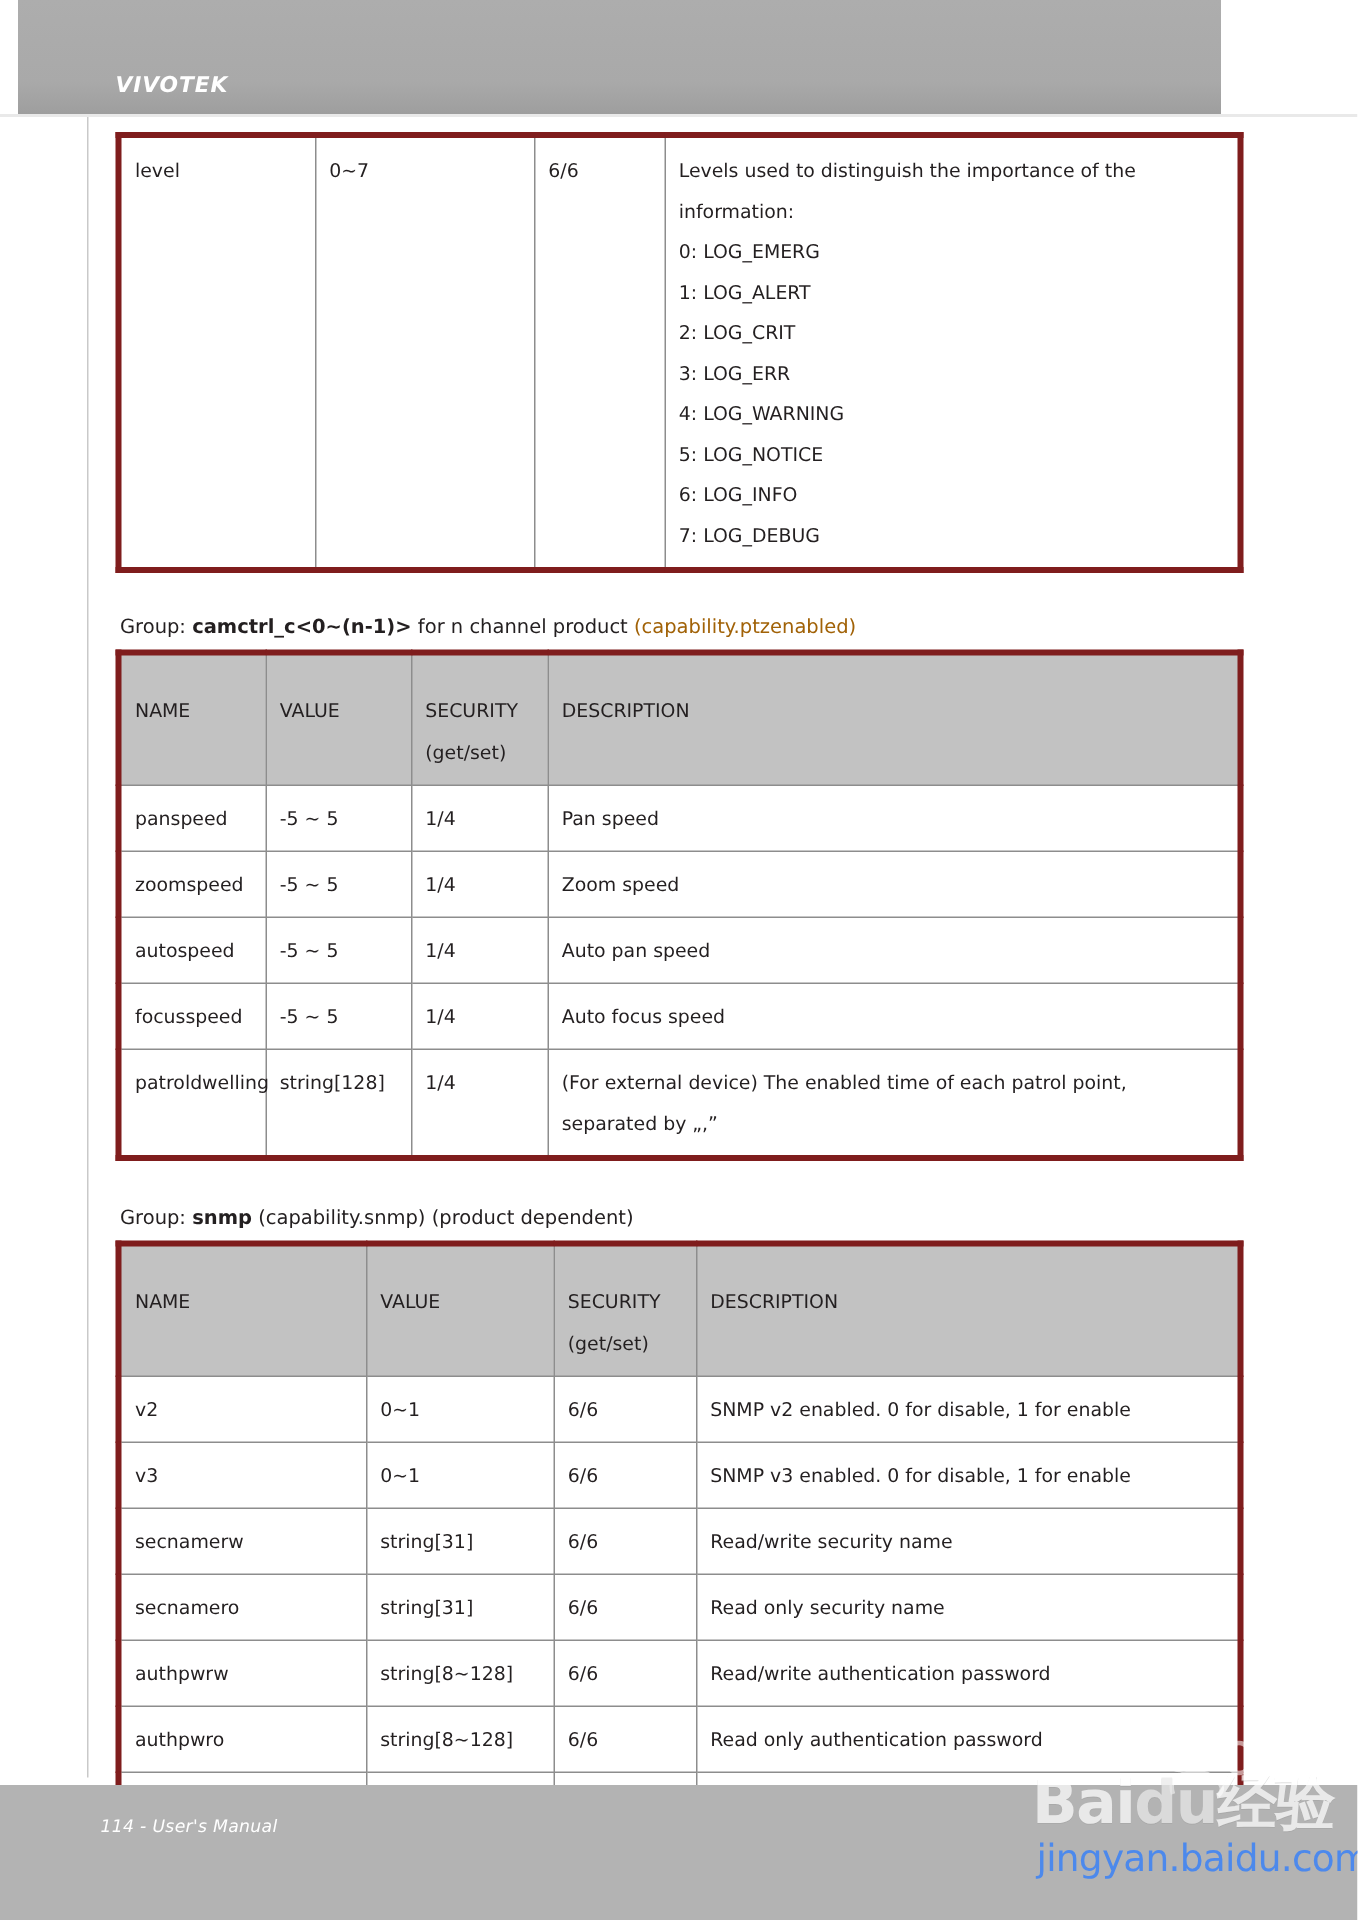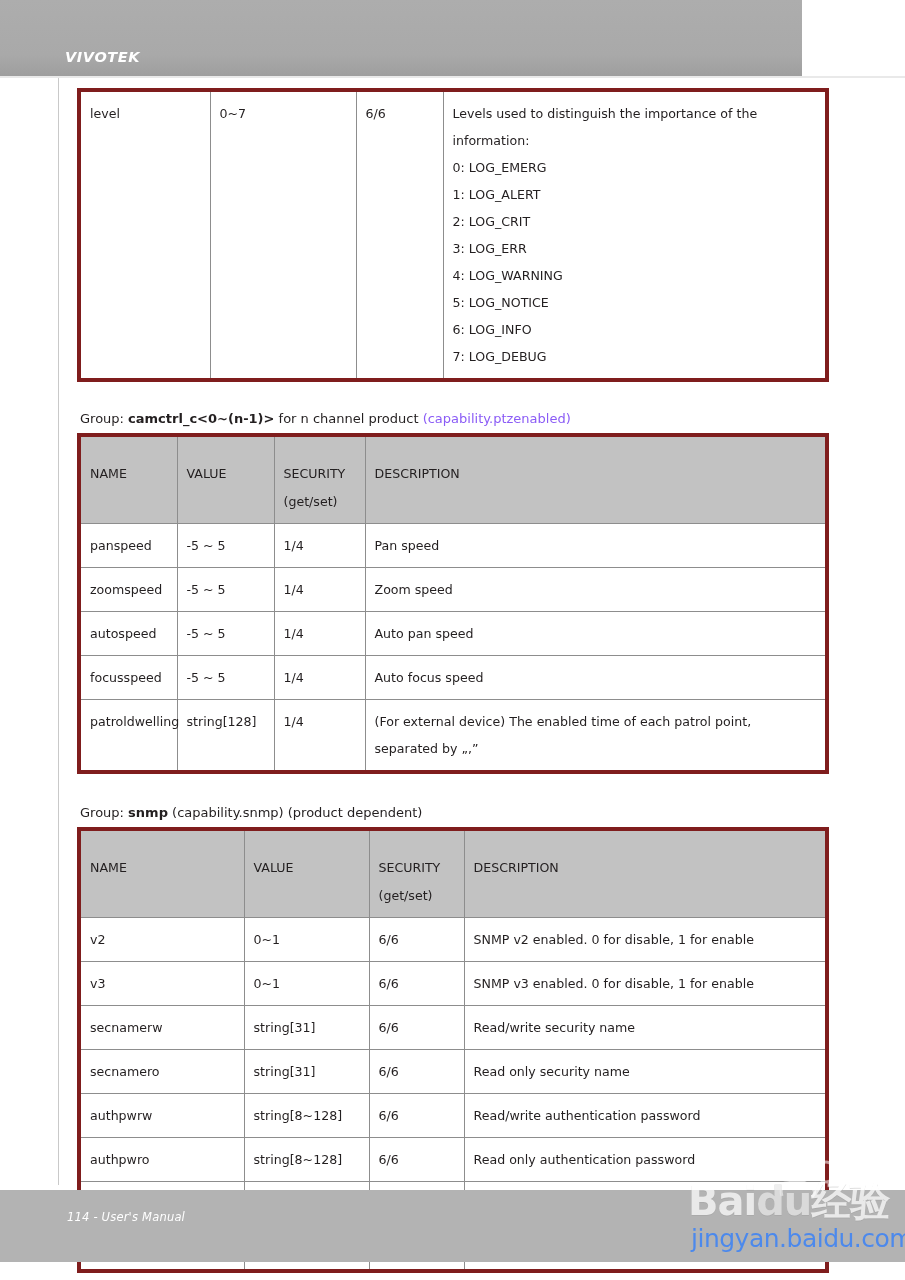--- a/index.html
+++ b/index.html
@@ -12,21 +12,21 @@
     background: #ffffff;
     font-family: "DejaVu Sans", "Liberation Sans", sans-serif;
     color: #231f20;
     position: relative;
     overflow: hidden;
   }
 
   
   .header-band {
     position: absolute;
-    left: 0; top: 0;
+    left: 12px; top: 0;
     width: 802px;
     height: 76px;
     background: linear-gradient(to bottom, #adadad 0%, #a9a9a9 72%, #9e9e9e 100%);
   }
   .header-band .brand {
     position: absolute;
     left: 65px;
     top: 49px;
     font-size: 14.5px;
     font-weight: bold;
@@ -91,32 +91,32 @@
   .group-line {
     font-size: 13px;
     line-height: 17px;
     margin: 0 0 6px 3px;
     color: #231f20;
   }
   .group-line .gname {
     font-weight: bold;
   }
   .group-line .cap-red {
-    color: #8b5cf6;
+    color: #a16207;
   }
   .gap-after-table { height: 28px; }
   .gap-after-table-2 { height: 30px; }
 
   
   .footer-band {
     position: absolute;
     left: 0;
     top: 1190px;
     width: 905px;
-    height: 72px;
+    height: 90px;
     background: #b3b3b3;
   }
   .footer-band .page-label {
     position: absolute;
     left: 67px;
     top: 20px;
     font-size: 11.5px;
     font-style: italic;
     color: #ffffff;
     letter-spacing: 0.2px;

